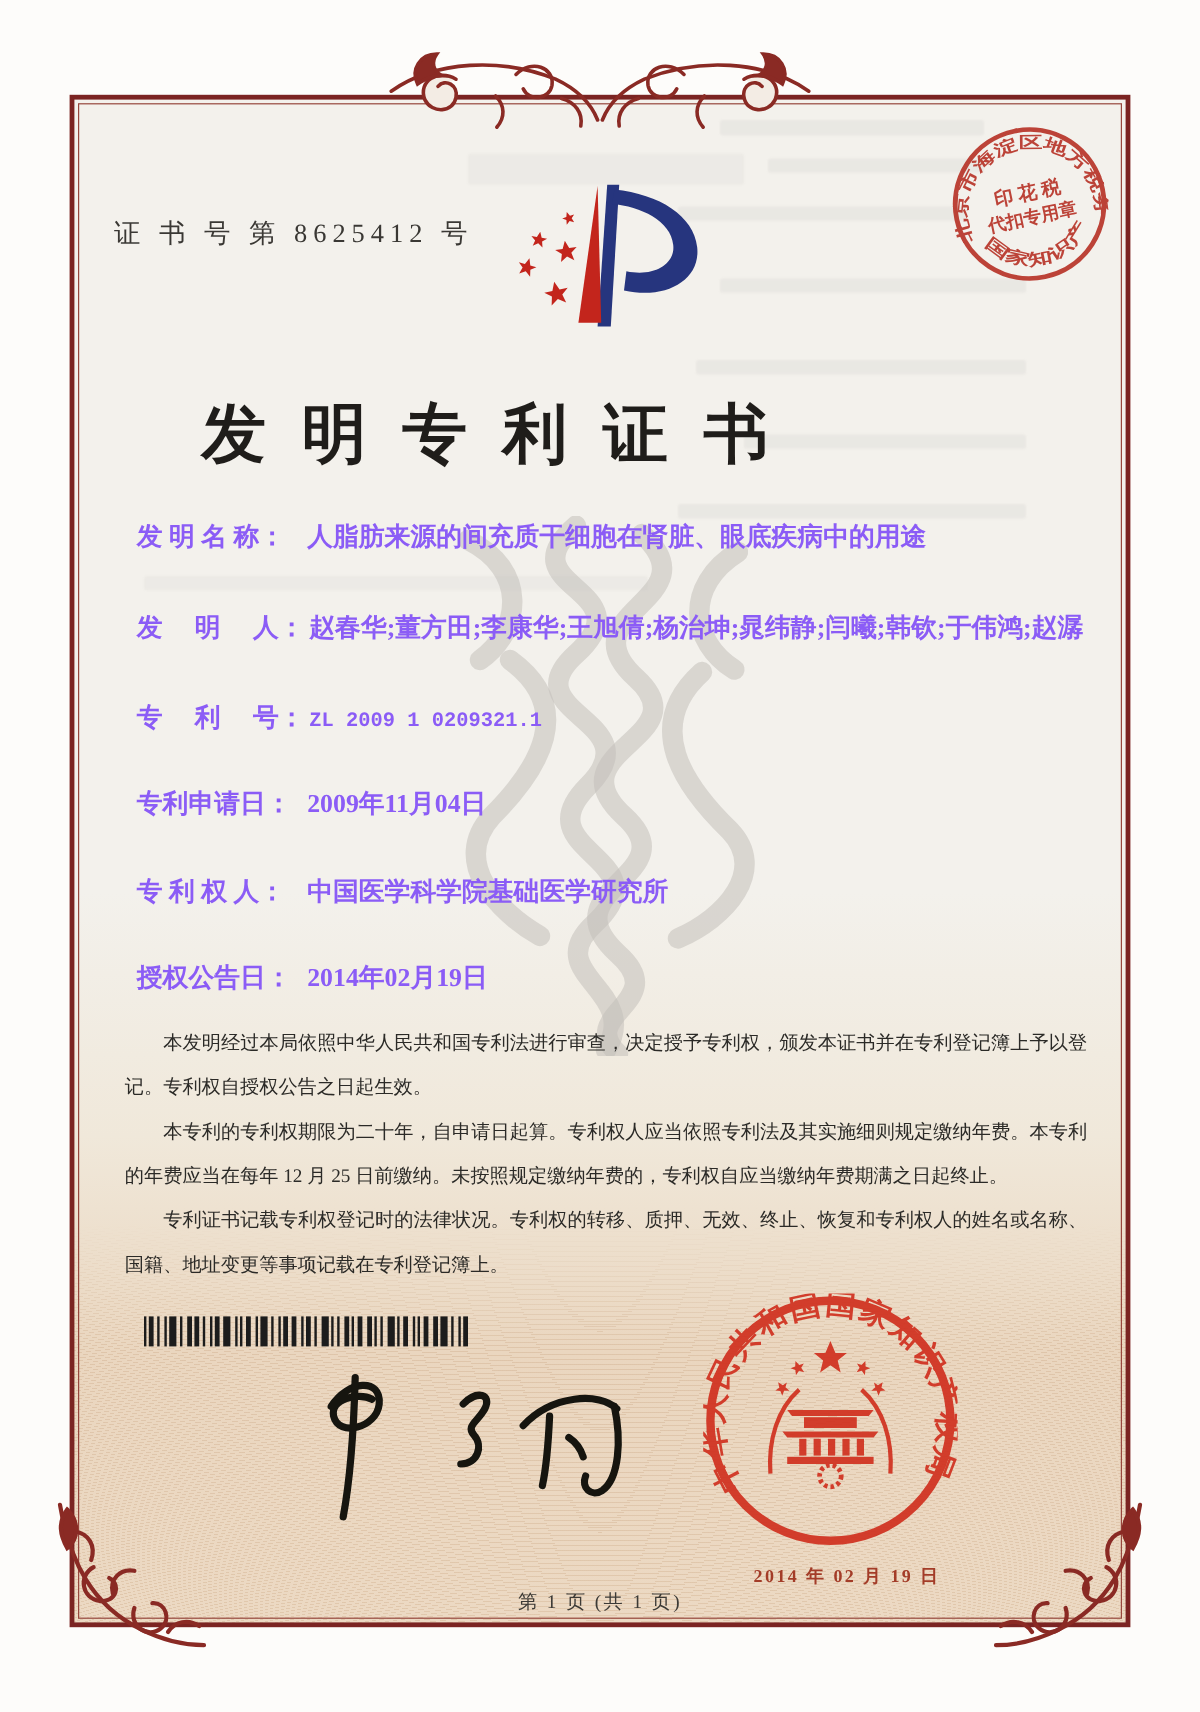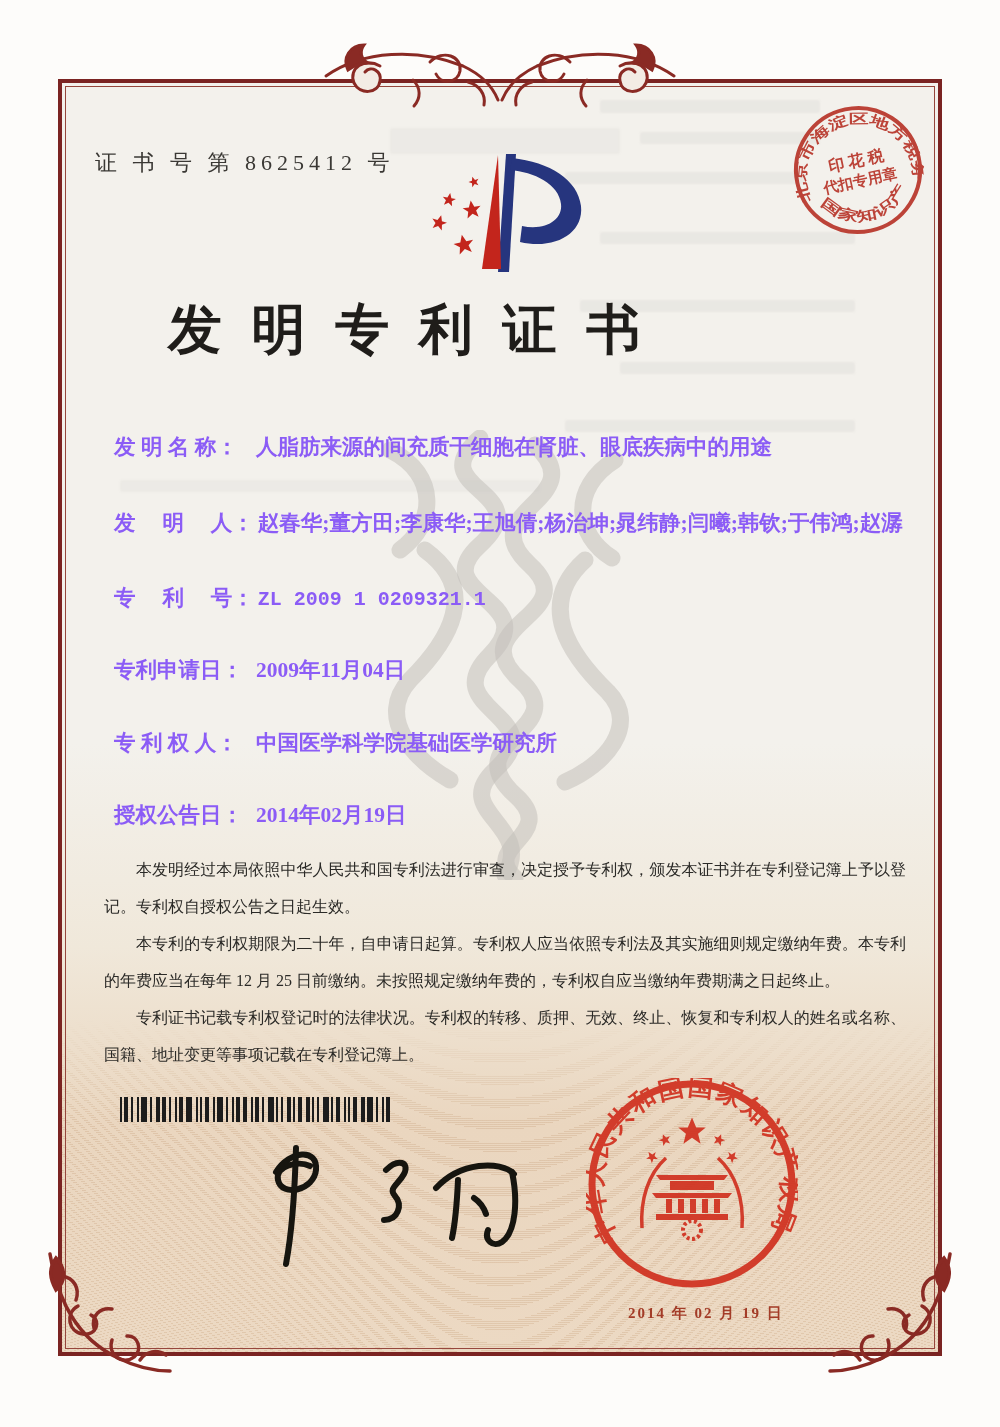--- a/index.html
+++ b/index.html
@@ -12,21 +12,21 @@
   .guilloche{position:absolute;left:60px;top:1020px;width:880px;height:335px;
     background:repeating-radial-gradient(140% 110% at 50% 135%,rgba(166,111,61,.16) 0 1.5px,rgba(0,0,0,0) 1.5px 7px);
     -webkit-mask-image:linear-gradient(180deg,transparent,#000 30%);
     mask-image:linear-gradient(180deg,transparent,#000 30%);}
 
   
   .frame{position:absolute;left:58px;top:79px;width:884px;height:1277px;
     border:4px solid #7b2422;box-sizing:border-box;pointer-events:none;}
   .frame::before{content:"";position:absolute;inset:3px;border:1.5px solid #96463c;}
 
-  .txt{position:absolute;color:#2e2c29;}
+  .txt{position:absolute;color:#2e2c29;margin-top:32px;}
 
   .cert-number{left:95px;top:148px;font-size:22px;letter-spacing:5px;color:#3a3834;}
 
   .title{left:0;top:294px;width:808px;text-align:center;font-size:54px;font-weight:600;
     letter-spacing:0.55em;text-indent:0.55em;color:#1f1d1a;}
 
   .field-row{position:absolute;left:114px;font-size:21.5px;color:#8b5cf6;white-space:nowrap;font-weight:bold;}
   .field-label{display:inline-block;min-width:138px;}
   .field-value{margin-left:4px;}
 
@@ -140,21 +140,21 @@
 
   <div class="txt title">发明专利证书</div>
 
   <div class="field-row" style="top:432px;">
     <span class="field-label">发 明 名 称：</span><span class="field-value">人脂肪来源的间充质干细胞在肾脏、眼底疾病中的用途</span>
   </div>
   <div class="field-row" style="top:508px;">
     <span class="field-label">发　 明　 人：</span><span class="field-value">赵春华;董方田;李康华;王旭倩;杨治坤;晁纬静;闫曦;韩钦;于伟鸿;赵潺</span>
   </div>
   <div class="field-row" style="top:583px;">
-    <span class="field-label">专　 利　 号：</span><span class="field-value" style="font-family:'Liberation Mono','DejaVu Sans Mono',monospace;font-size:20px;">ZL 2009 1 0209321.1</span>
+    <span class="field-label">专　 利　 号：</span><span class="field-value" style="font-family:'Liberation Mono','DejaVu Sans Mono',monospace;font-size:17px;">ZL 2009 1 0209321.1</span>
   </div>
   <div class="field-row" style="top:655px;">
     <span class="field-label">专利申请日：</span><span class="field-value">2009年11月04日</span>
   </div>
   <div class="field-row" style="top:728px;">
     <span class="field-label">专 利 权 人：</span><span class="field-value">中国医学科学院基础医学研究所</span>
   </div>
   <div class="field-row" style="top:800px;">
     <span class="field-label">授权公告日：</span><span class="field-value">2014年02月19日</span>
   </div>
@@ -266,14 +266,15 @@
     <text font-size="13.5" font-weight="bold" fill="#b52c20" font-family="'Liberation Serif',serif">
       <textPath href="#stTop" startOffset="2" textLength="216" lengthAdjust="spacingAndGlyphs">北京市海淀区地方税务局</textPath>
     </text>
     <text font-size="13.5" font-weight="bold" fill="#b52c20" font-family="'Liberation Serif',serif">
       <textPath href="#stBot" startOffset="6" textLength="144" lengthAdjust="spacingAndGlyphs">国家知识产权局</textPath>
     </text>
     <text x="70" y="66" text-anchor="middle" font-size="16" font-weight="bold" fill="#b52c20" font-family="'Liberation Serif',serif">印 花 税</text>
     <text x="70" y="86" text-anchor="middle" font-size="15" font-weight="bold" fill="#b52c20" font-family="'Liberation Serif',serif">代扣专用章</text>
   </svg>
 
+  <div class="footer-page">第 1 页 (共 1 页)</div>
 
 </div>
 
 </body></html>

